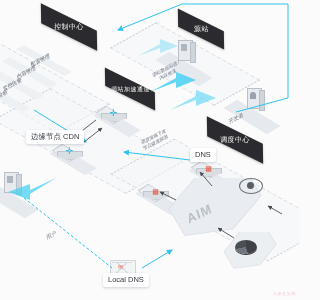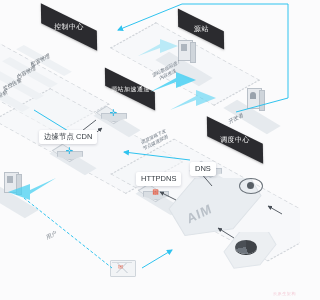--- a/index.html
+++ b/index.html
@@ -178,37 +178,36 @@
     <div class="face"></div>
     <div class="glyph">✛</div>
   </div>
 
   <div class="pad" style="left:55px;top:150px;width:36px;height:22px;"></div>
   <div class="iso" style="left:56px;top:143px;">
     <div class="top"></div>
     <div class="face"></div>
     <div class="glyph">✛</div>
   </div>
-  <div class="pill" style="left:26px;top:130px;margin-left:13px;">边缘节点 CDN</div>
+  <div class="pill" style="left:26px;top:130px;">边缘节点 CDN</div>
 
   <div class="pad" style="left:141px;top:190px;width:36px;height:22px;"></div>
   <div class="iso" style="left:142px;top:183px;">
     <div class="top"></div>
     <div class="face"></div>
     <div class="glyph red">▩</div>
   </div>
-  <div class="pill" style="left:136px;top:172px;">HTTPDNS</div>
 
   <div class="pad" style="left:194px;top:167px;width:34px;height:21px;"></div>
   <div class="iso" style="left:195px;top:160px;">
     <div class="top"></div>
     <div class="face"></div>
     <div class="glyph red">▩</div>
   </div>
-  <div class="pill" style="left:190px;top:162px;">DNS</div>
+  <div class="pill" style="left:190px;top:148px;">DNS</div>
 
   <div class="hexwrap" style="left:167px;top:178px;width:96px;height:62px;">
     <svg width="96" height="62" viewBox="0 0 96 62">
       <polygon points="30,2 78,2 94,31 66,60 18,60 2,31" fill="#e9edf1" stroke="#dde2e7" stroke-width="1" transform="skewY(-8)"></polygon>
     </svg>
   </div>
   <div class="aimtext" style="left:186px;top:206px;">AIM</div>
   <div class="ring" style="left:239px;top:178px;"></div>
 
   <div class="hexwrap" style="left:222px;top:232px;width:56px;height:40px;">
@@ -238,20 +237,21 @@
     <div class="body"></div>
     <div class="side"></div>
     <div class="scr"></div>
   </div>
   <div class="floorlabel" style="left:46px;top:232px;font-size:5.6px;color:#7b838c;transform:rotate(-27deg) skewX(-10deg);">用户</div>
 
   <div class="localdns" style="left:107px;top:258px;">
     <div class="env"></div>
     <div class="mark">✉</div>
   </div>
+  <div class="pill" style="left:103px;top:273px;">Local DNS</div>
 
   <div class="floorlabel" style="left:152px;top:66px;transform:rotate(-27deg) skewX(-10deg);">
     <div>源站数据回源 /</div>
     <div>内容推送</div>
   </div>
 
   <div class="floorlabel" style="left:141px;top:134px;transform:rotate(-27deg) skewX(-10deg);">
     <div>调度策略下发</div>
     <div>节点健康探测</div>
   </div>

